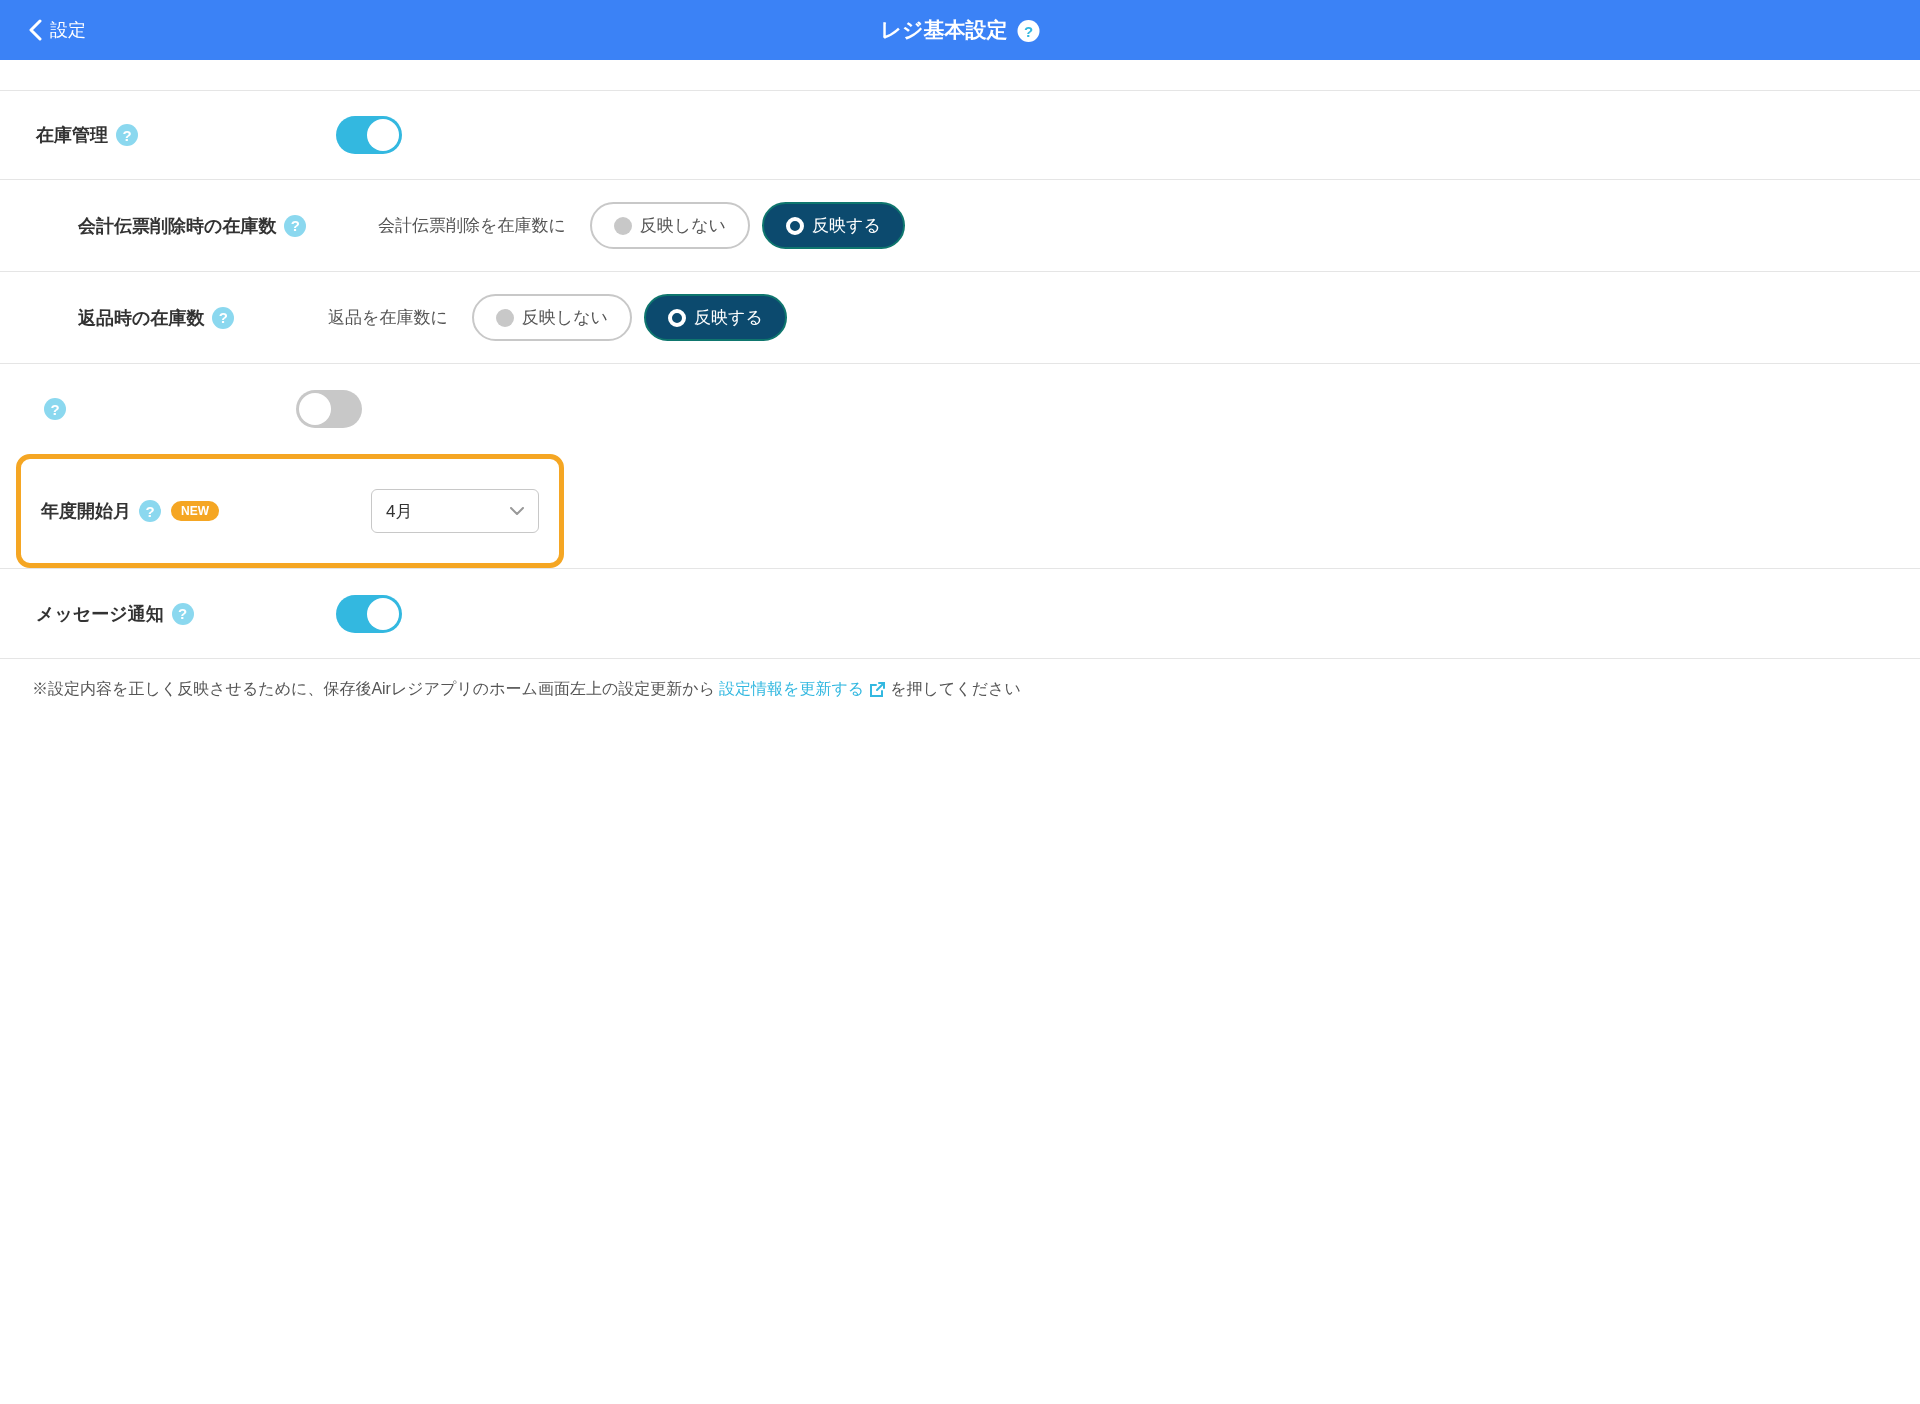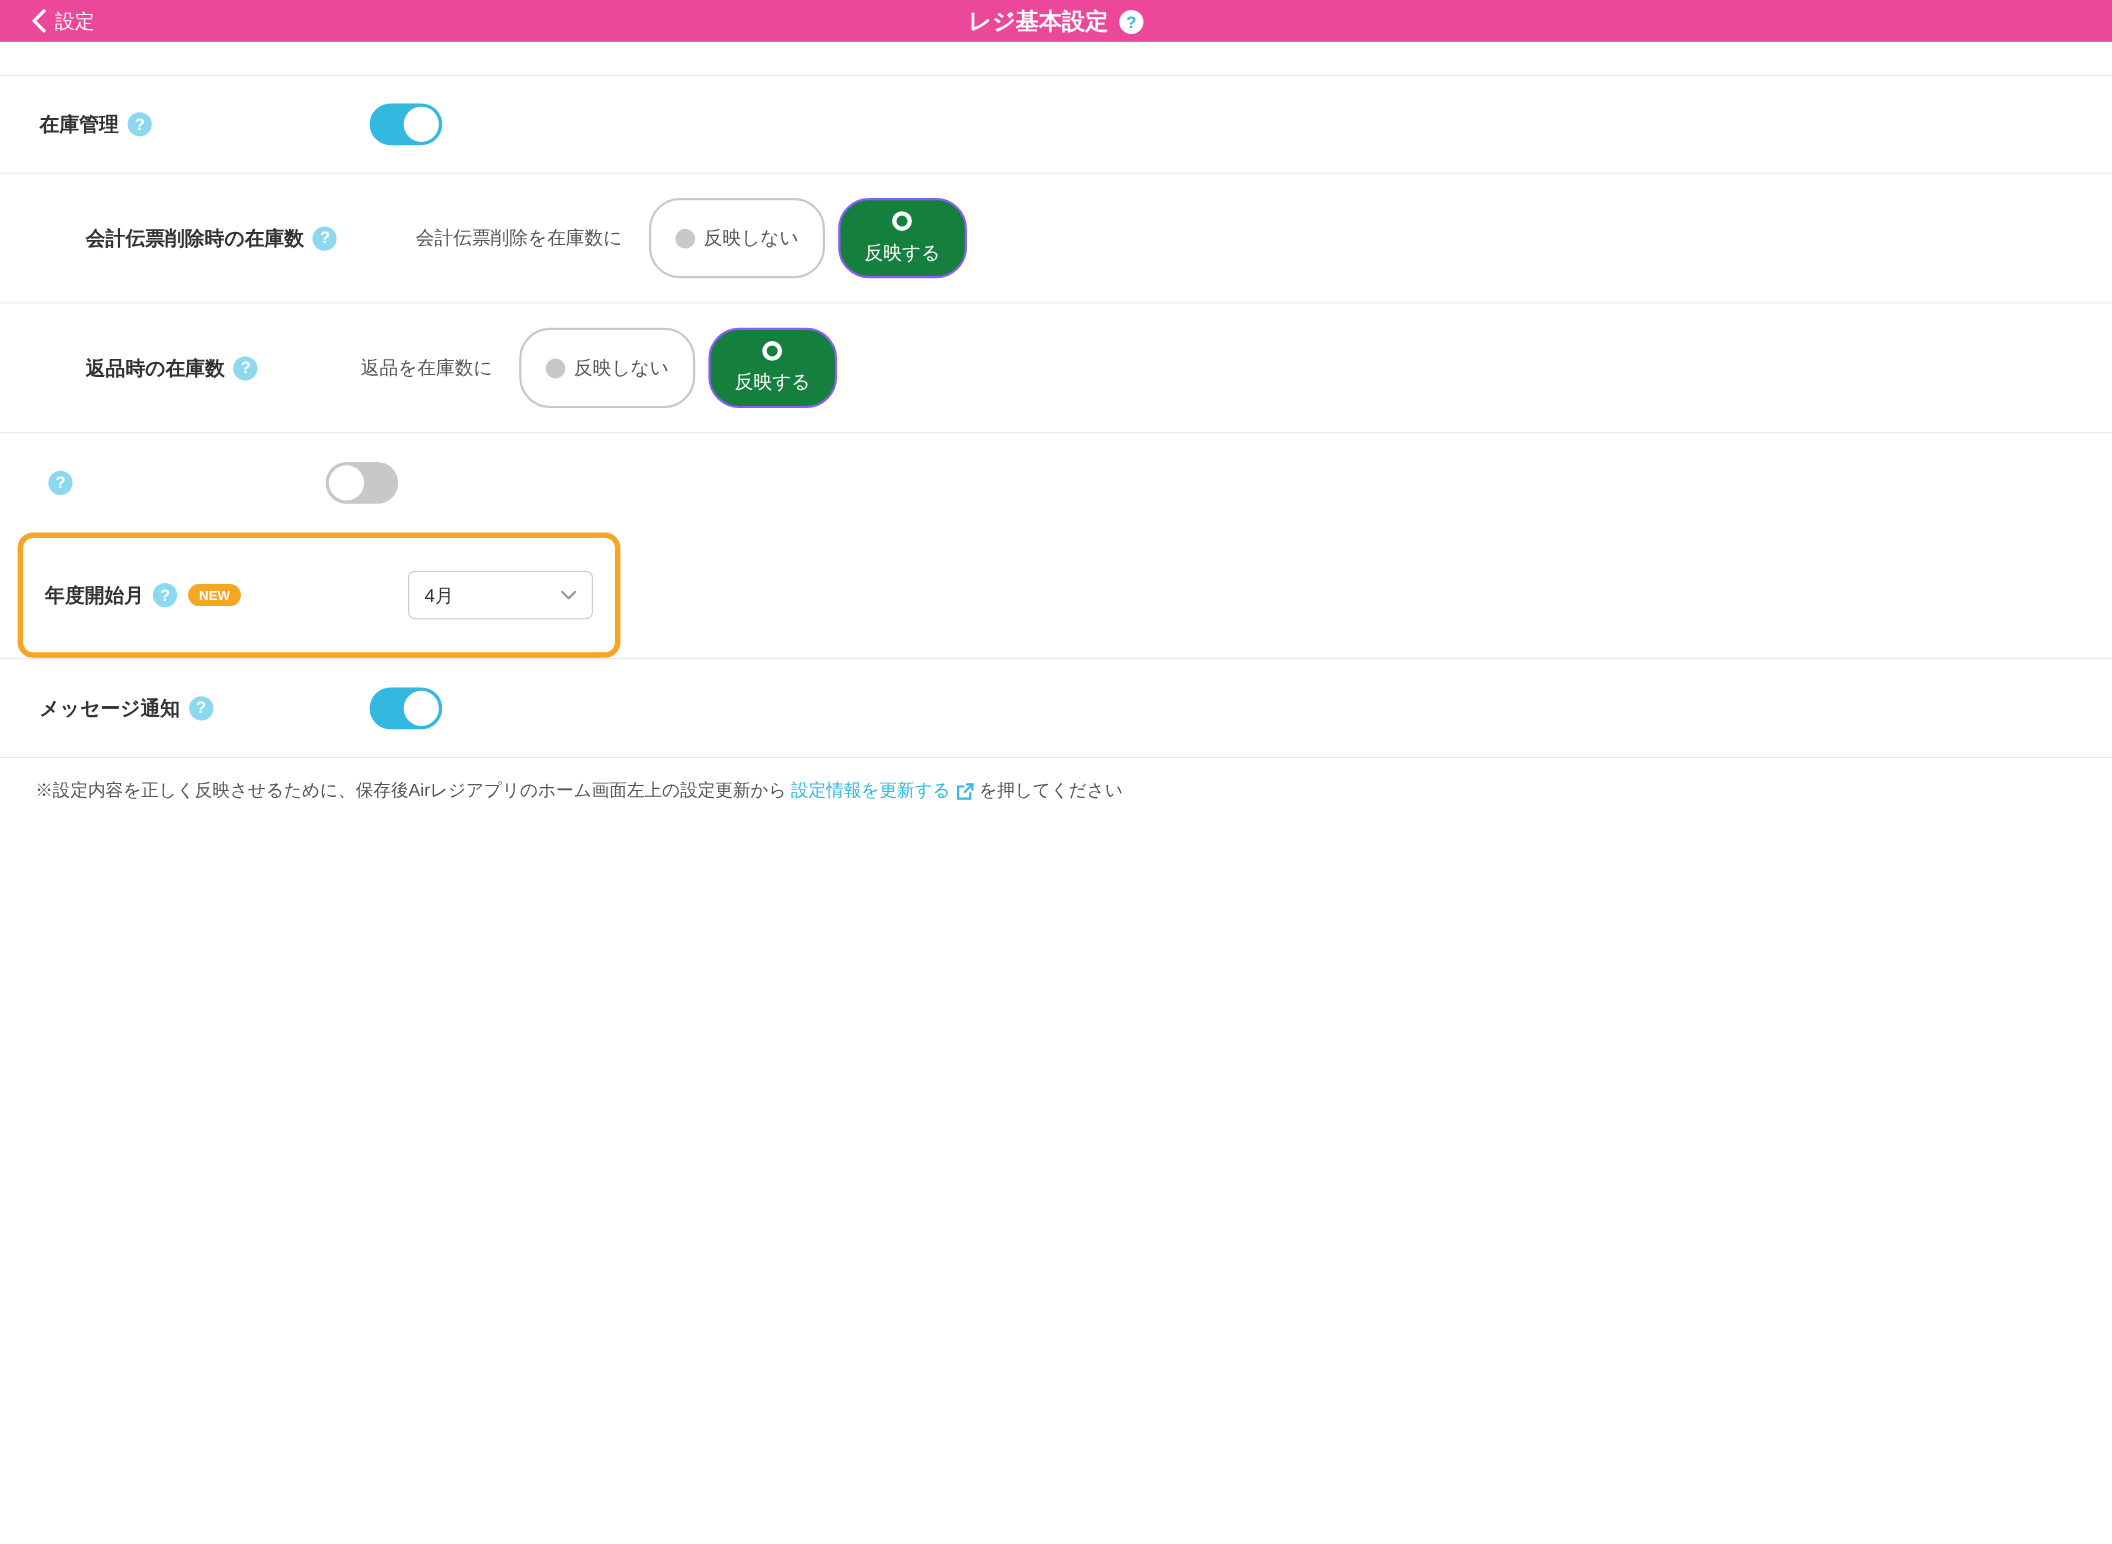--- a/index.html
+++ b/index.html
@@ -6,22 +6,22 @@
       margin: 0;
       padding: 0;
       box-sizing: border-box;
     }
     body {
       font-family: -apple-system, BlinkMacSystemFont, "Hiragino Sans", "Hiragino Kaku Gothic ProN", Meiryo, sans-serif;
       background: #ffffff;
       color: #333;
     }
     .header {
-      background: #ec4899;
-      height: 38px;
+      background: #3b82f6;
+      height: 60px;
       display: flex;
       align-items: center;
       position: relative;
       padding: 0 28px;
     }
     .back-button {
       display: flex;
       align-items: center;
       color: #fff;
       font-size: 18px;
@@ -150,24 +150,23 @@
       font-size: 17px;
       cursor: pointer;
       gap: 8px;
     }
     .pill-outline {
       border: 2px solid #c8c8c8;
       background: #fff;
       color: #555;
     }
     .pill-filled {
-      background: #15803d;
+      background: #0c4a6e;
       color: #fff;
-      border: 2px solid #8b5cf6;
-      flex-direction: column;
+      border: 2px solid #0f766e;
     }
     .radio-dot {
       width: 18px;
       height: 18px;
       border-radius: 50%;
       display: inline-block;
     }
     .pill-outline .radio-dot {
       background: #c8c8c8;
     }

